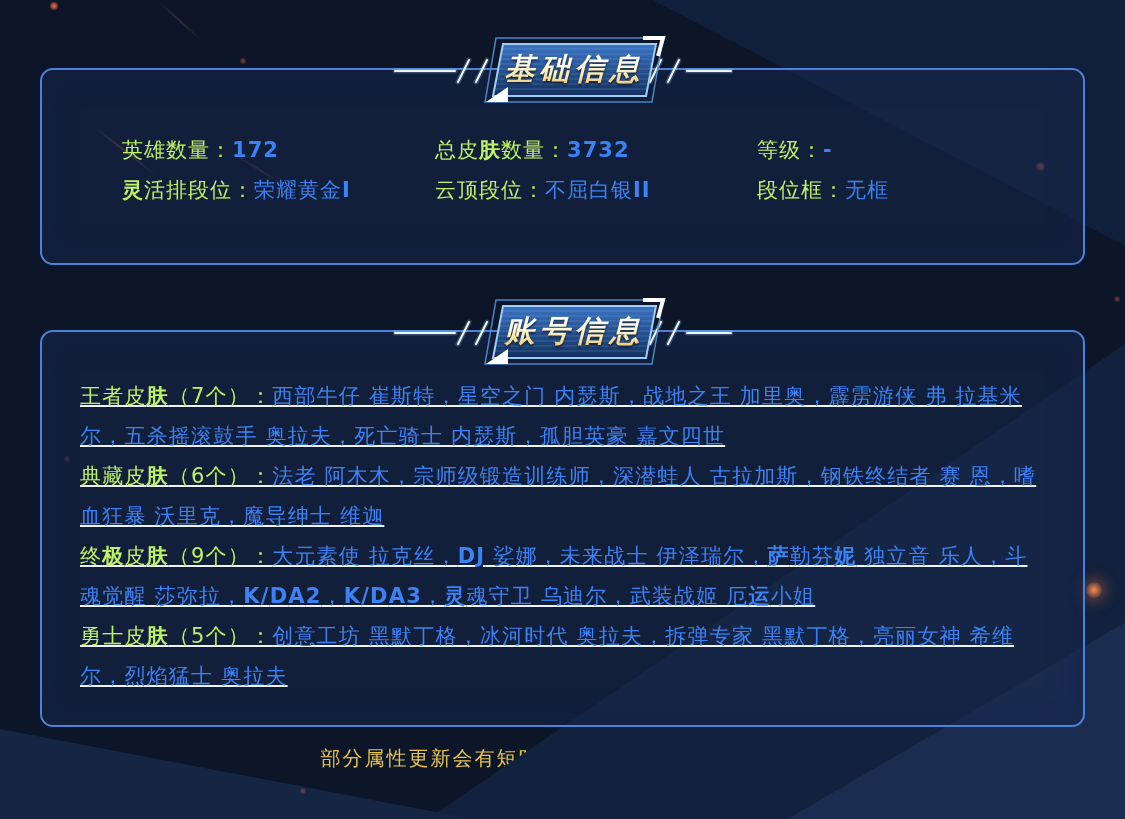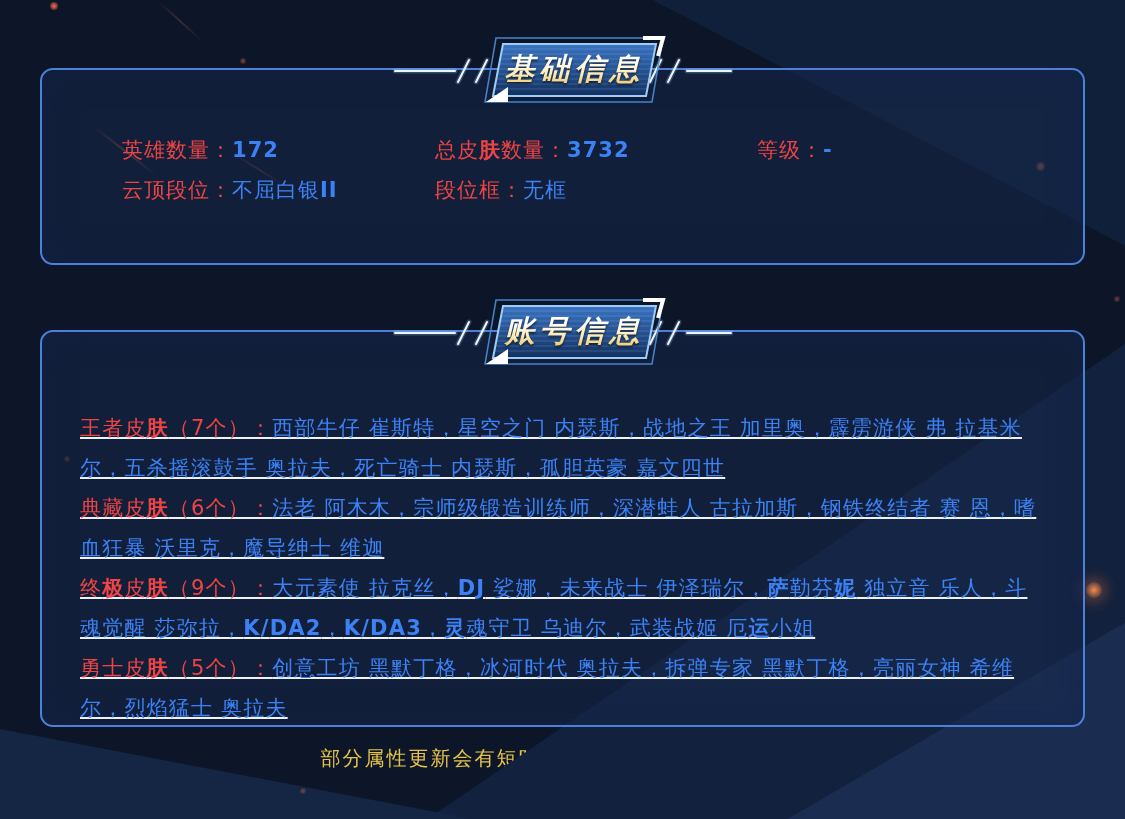--- a/index.html
+++ b/index.html
@@ -35,40 +35,40 @@
   .section-basic   { margin-top:68px; }
   .section-account { margin-top:65px;text-decoration:underline; }
   .panel {
     width:1045px;
     border:2px solid #4d80d8;
     border-radius:13px;
     background:rgba(26,42,79,.45);
     box-shadow:inset 0 0 34px rgba(16,34,74,.45);
   }
   .panel-basic   { height:197px; padding:60px 0 0 80px; }
-  .panel-account { height:397px; padding:76px 38px 0 38px; }
+  .panel-account { height:397px; padding:44px 38px 0 38px; }
 
   
   .badge-wrap { position:absolute; top:-33px; left:50%; width:340px; height:70px;
                 margin-left:-170px; z-index:5; }
   .badge-wrap svg { position:absolute; left:0; top:0; }
   .badge-title {
     position:absolute; left:96px; top:8px; width:172px; height:54px;
     text-align:center; line-height:52px;
     font-size:30px; font-weight:800; font-style:italic; letter-spacing:5px;
     background:linear-gradient(180deg,#ffffff 32%,#fdeab2 58%,#e9b74c 88%);
     -webkit-background-clip:text; background-clip:text; color:transparent;
     filter:drop-shadow(0 2px 1px rgba(0,0,0,.55));
     white-space:nowrap;
   }
 
   
   .info-grid { display:grid; grid-template-columns:313px 322px 1fr; }
   .info-cell { height:40px; line-height:40px; font-size:21px; letter-spacing:1px; white-space:nowrap; }
-  .lbl { color:#ef4444; }
+  .lbl { color:#bef264; }
   .val { color:#3b82f6; }
   b { font-weight:800; }
 
   
   .skin-row { font-size:21px; line-height:40px; letter-spacing:1.2px; text-align:left; }
 
   
   .footer-note {
     margin-top:16px; text-align:center; font-size:20px; letter-spacing:2px;
     color:#e6c44a; line-height:30px;
@@ -146,20 +146,23 @@
       <div class="info-cell">
         <span class="lbl">英雄数量：</span><span class="val"><b>1</b><b>7</b><b>2</b></span>
       </div>
       <div class="info-cell">
         <span class="lbl">总皮<b>肤</b>数量：</span><span class="val"><b>3</b><b>7</b><b>3</b><b>2</b></span>
       </div>
       <div class="info-cell">
         <span class="lbl">等级：</span><span class="val"><b>-</b></span>
       </div>
       <div class="info-cell">
+        <span class="lbl"><b>灵</b>活排段位：</span><span class="val">荣耀黄金<b>I</b></span>
+      </div>
+      <div class="info-cell">
         <span class="lbl">云顶段位：</span><span class="val">不屈白银<b>I</b><b>I</b></span>
       </div>
       <div class="info-cell">
         <span class="lbl">段位框：</span><span class="val">无框</span>
       </div>
     </div>
   </div>
 </section>
 
 <section class="section section-account">

